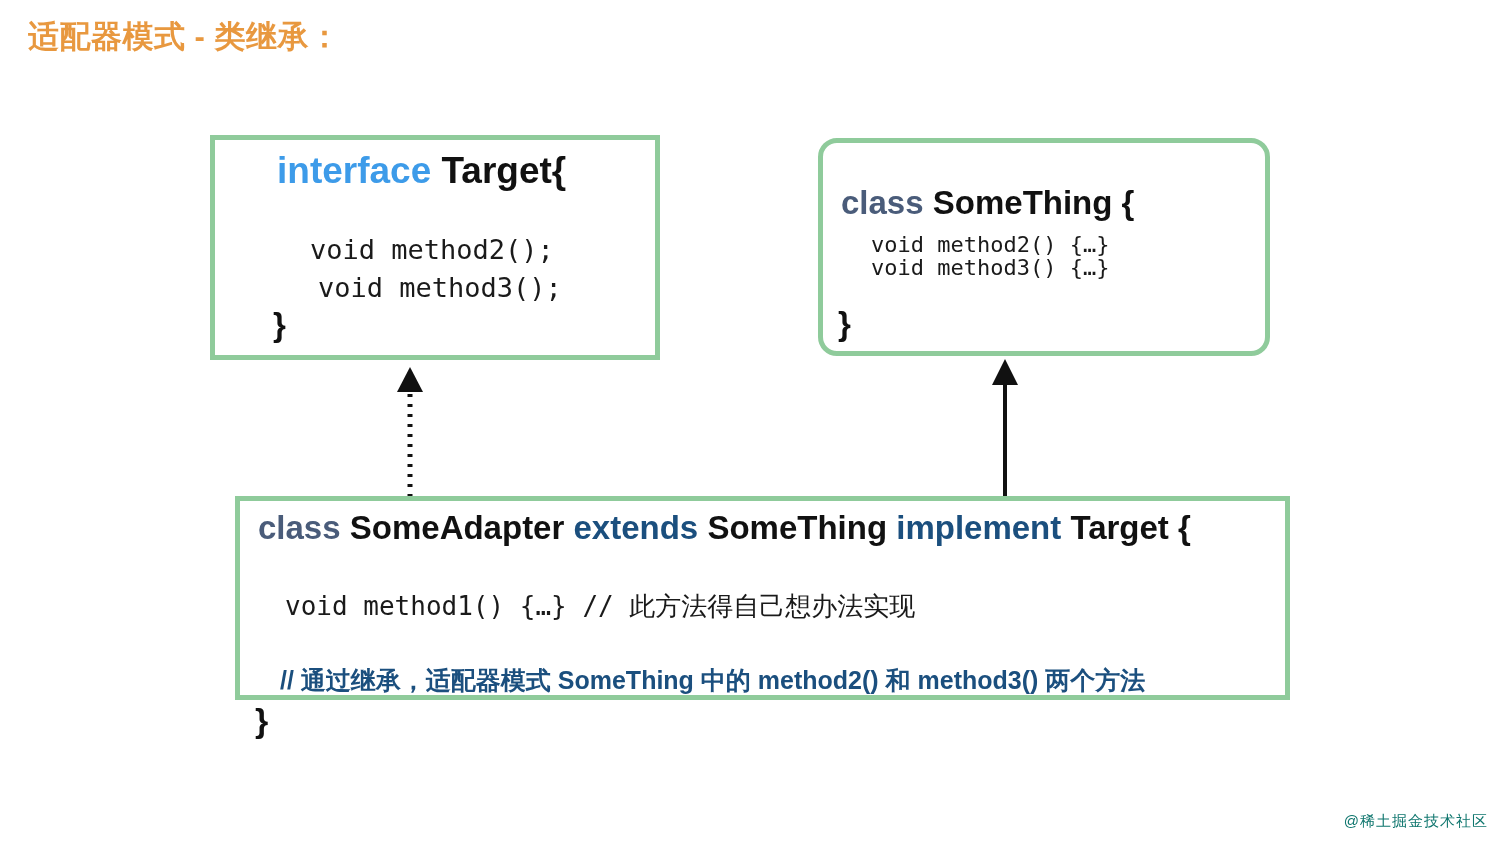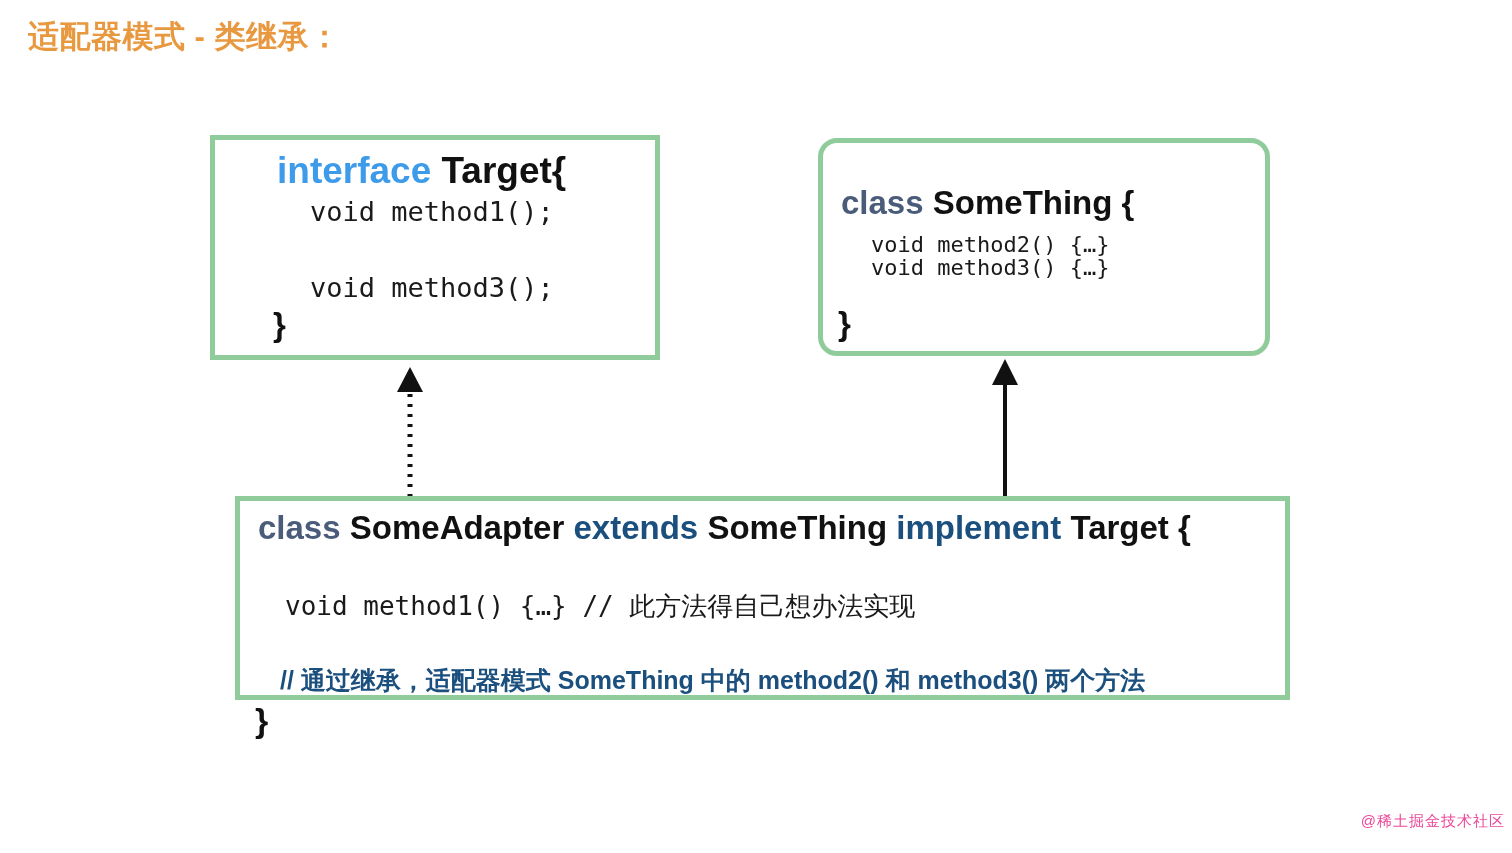--- a/index.html
+++ b/index.html
@@ -84,21 +84,21 @@
     top: 12px;
     font-size: 37px;
   }
   #box-target .mono {
     position: absolute;
     left: 95px;
     font-size: 27px;
   }
   #box-target .m1 { top: 56px; }
   #box-target .m2 { top: 94px; }
-  #box-target .m3 { top: 132px; }
+  #box-target .m3 { top: 132px; margin-left: 8px; }
   #box-target .brace-close {
     position: absolute;
     left: 58px;
     top: 166px;
     font-size: 33px;
   }
 
   
   #box-something {
     left: 818px;
@@ -170,40 +170,40 @@
   .arrow-svg {
     position: absolute;
     overflow: visible;
   }
   #arrow-implements { left: 390px; top: 365px; }
   #arrow-extends    { left: 985px; top: 357px; }
 
   
   .watermark {
     position: absolute;
-    right: 7px;
+    right: 24px;
     bottom: 22px;
     font-size: 15px;
-    color: #ec4899;
+    color: #0f766e;
     letter-spacing: 1px;
     white-space: nowrap;
   }
 </style>
 </head>
 <body>
 
 <div class="slide-title">适配器模式 - 类继承：</div>
 
 <div class="code-box" id="box-target">
   <div class="box-inner">
     <div class="decl">
       <span class="kw-interface">interface</span>
       <span class="id-black">Target</span><span class="id-black">{</span>
     </div>
-    <div class="mono m1">void method1();</div>
+    <div class="mono m2">void method2();</div>
     <div class="mono m3">void method3();</div>
     <div class="brace-close">}</div>
   </div>
 </div>
 
 <div class="code-box" id="box-something">
   <div class="box-inner">
     <div class="decl">
       <span class="kw-class">class</span>
       <span class="id-black">SomeThing</span>

